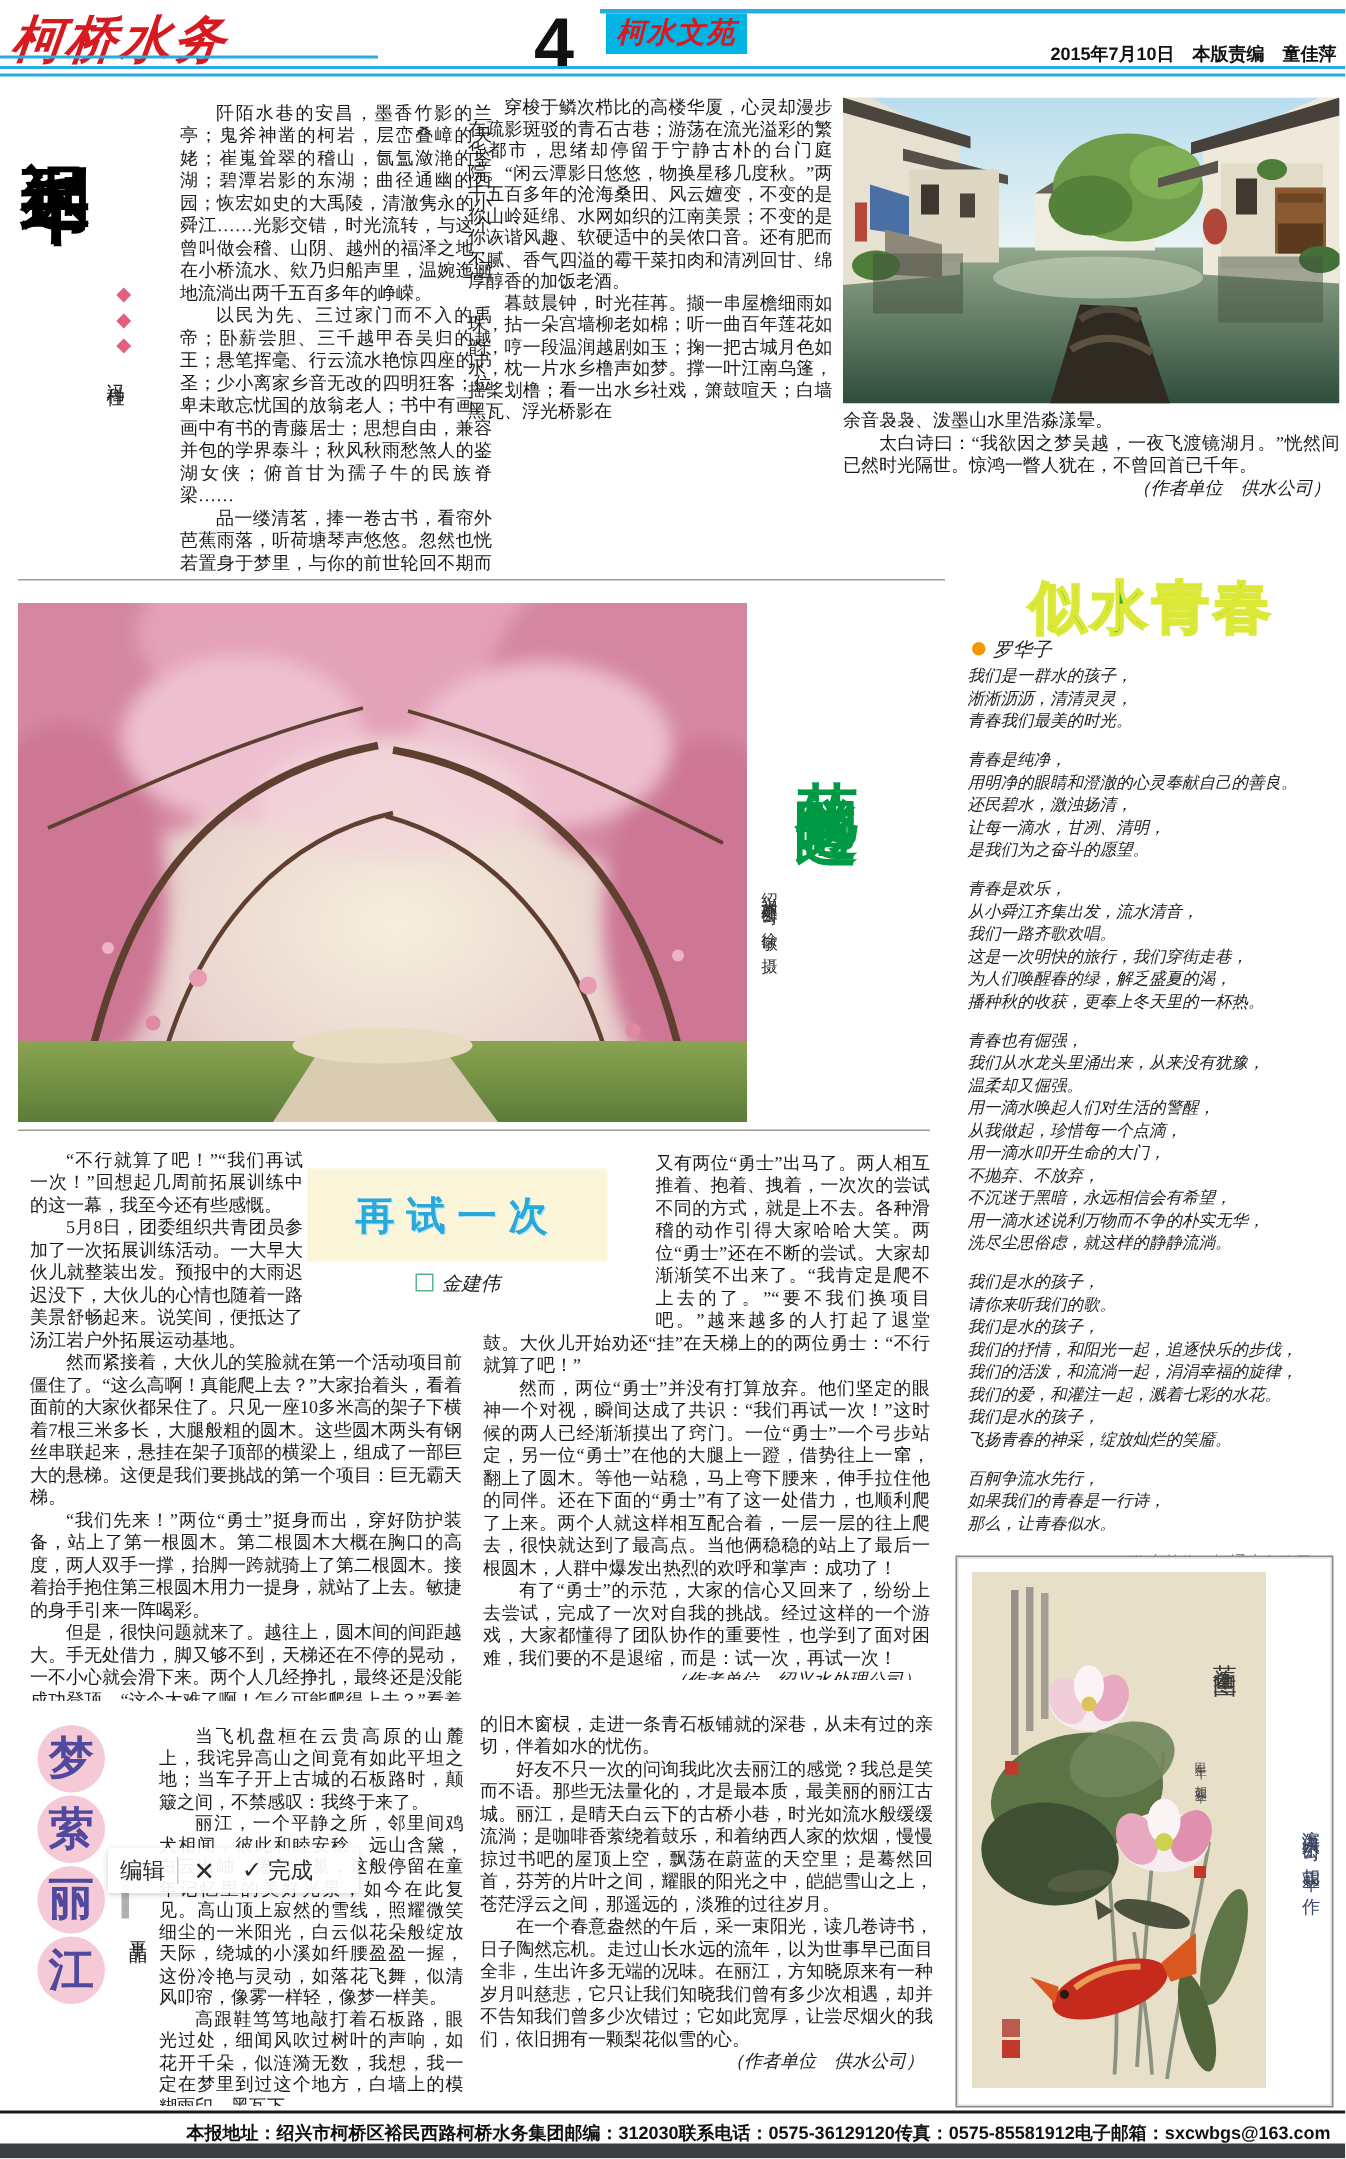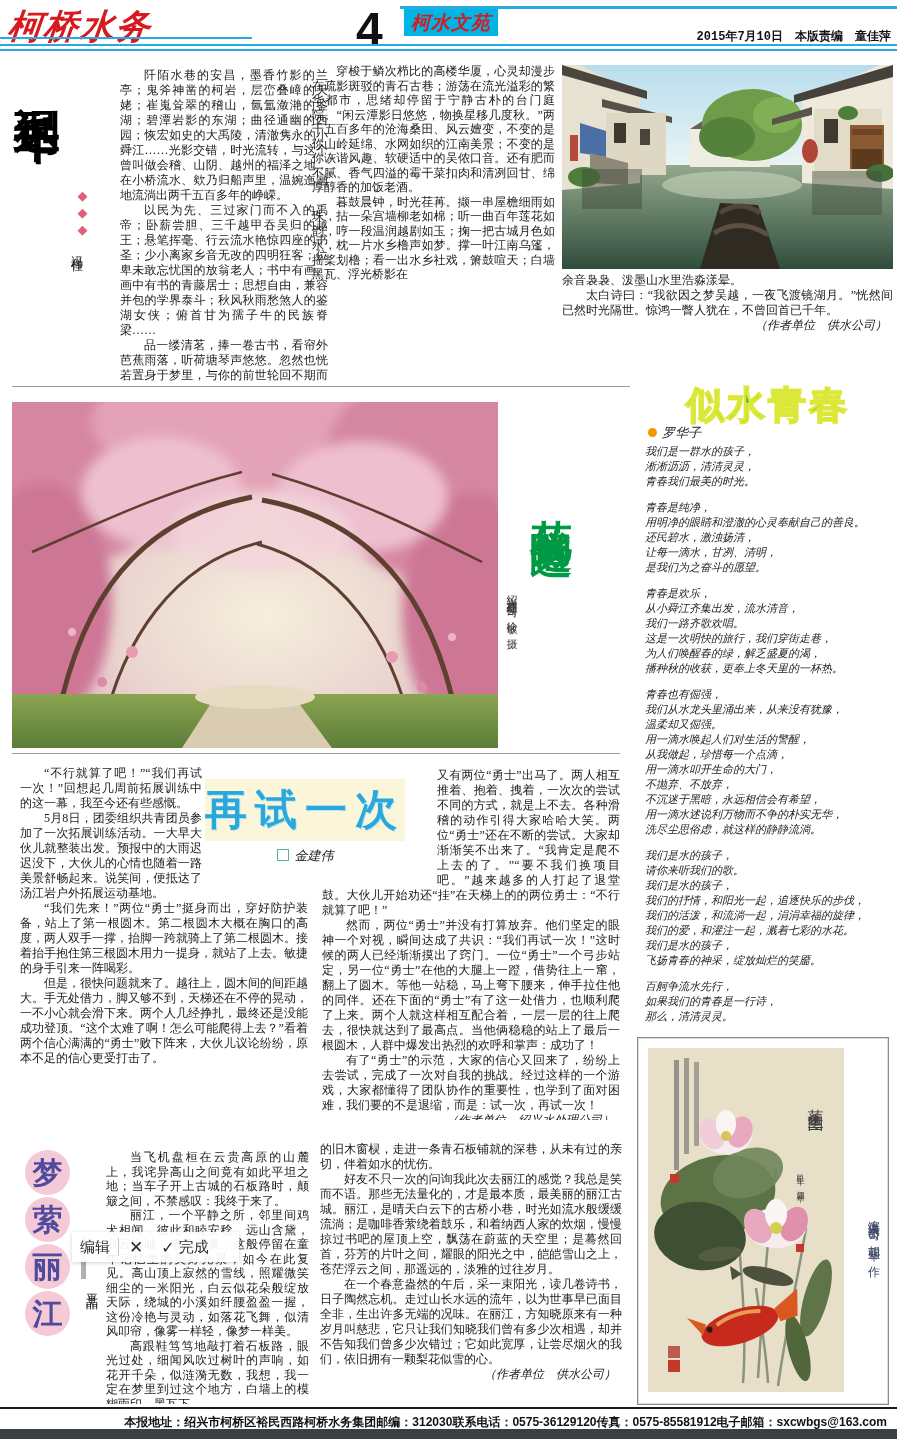--- a/index.html
+++ b/index.html
@@ -9,21 +9,21 @@
   .vtext{writing-mode:vertical-rl;text-orientation:upright;}
   
   .masthead{left:8px;top:4px;font-family:"Liberation Serif",serif;font-weight:bold;font-style:italic;
             font-size:34px;color:#d71920;transform:skewX(-6deg);letter-spacing:2px;}
   .mastline{left:0;top:37px;width:252px;height:2px;background:#29abe2;}
   .topline{left:400px;top:6px;width:497px;height:3px;background:#29abe2;}
   .pagenum{left:356px;top:2px;font-family:"Liberation Sans",sans-serif;font-weight:900;font-size:48px;color:#111;}
   .secbox{left:404px;top:9px;width:94px;height:27px;background:#00b4e4;color:#d71920;
           font-weight:bold;font-style:italic;font-size:19px;line-height:27px;text-align:center;
           font-family:"Liberation Serif",serif;letter-spacing:1px;}
-  .dateline{right:6px;top:28px;font-family:Liberation Mono, monospace;font-weight:bold;font-size:12px;color:#111;}
+  .dateline{right:6px;top:28px;font-family:Liberation Sans, sans-serif;font-weight:bold;font-size:12px;color:#111;}
   .hl1{left:0;top:44px;width:897px;height:2px;background:#29abe2;}
   .hl2{left:0;top:49px;width:897px;height:2px;background:#29abe2;}
   
   .btxt{font-size:12px;line-height:15px;text-align:justify;overflow:hidden;}
   .btxt p{margin:0;text-indent:2em;}
   .btxt p.noind{text-indent:0;}
   .credit{font-style:italic;text-align:right;text-indent:0 !important;padding-right:6px;}
   
   .late-title{left:12px;top:70px;font-family:"Liberation Sans",sans-serif;font-weight:900;
               font-size:46px;line-height:52px;color:#000;letter-spacing:4px;}
@@ -49,21 +49,21 @@
   .dot-icon{display:inline-block;width:9px;height:9px;border-radius:50%;background:#f39800;margin-right:5px;}
   .poem-body{left:645px;top:444px;width:243px;font-size:11px;line-height:15px;font-style:italic;color:#222;}
   .poem-body p{margin:0 0 11px 0;white-space:pre-line;}
   .poem-credit{font-style:italic;text-align:right;font-size:11px;padding-right:4px;}
   
   .ta-left{left:20px;top:766px;width:288px;height:368px;}
   .ta-right{left:322px;top:768px;width:298px;height:352px;}
   .spacer-r{float:right;width:106px;height:134px;}
   .spacer-l{float:left;width:115px;height:120px;}
   .ta-badge{left:205px;top:779px;width:200px;height:62px;background:#fbf6d9;
-            color:#29a8dc;font-family:"Liberation Sans",sans-serif;font-weight:900;font-size:42px;
+            color:#29a8dc;font-family:"Liberation Sans",sans-serif;font-weight:900;font-size:26px;
             line-height:62px;text-align:center;letter-spacing:8px;text-shadow:1px 1px 0 #bfe6f5;}
   .ta-author{left:205px;top:847px;width:200px;text-align:center;font-size:13px;font-style:italic;color:#222;}
   .sq-icon{display:inline-block;width:10px;height:10px;border:1.5px solid #57b48a;margin-right:6px;vertical-align:-1px;}
   
   .lj-circle{left:25px;width:45px;height:45px;border-radius:50%;background:#f5c9d6;
              color:#4f4a9e;font-family:"Liberation Sans",sans-serif;font-weight:900;font-size:30px;
              line-height:45px;text-align:center;}
   .lj-bar{left:81px;top:1237px;width:5px;height:42px;background:#b0b0b0;}
   .lj-author{left:83px;top:1284px;font-size:12px;letter-spacing:2px;color:#222;}
   .lj-col1{left:106px;top:1150px;width:203px;height:254px;line-height:14.5px;}
@@ -264,32 +264,33 @@
     <p>我们是水的孩子，
 请你来听我们的歌。
 我们是水的孩子，
 我们的抒情，和阳光一起，追逐快乐的步伐，
 我们的活泼，和流淌一起，涓涓幸福的旋律，
 我们的爱，和灌注一起，溅着七彩的水花。
 我们是水的孩子，
 飞扬青春的神采，绽放灿烂的笑靥。</p>
     <p>百舸争流水先行，
 如果我们的青春是一行诗，
-那么，清清灵灵。</p>
+那么，让青春似水。</p>
     <div class="poem-credit">（作者单位　恒通水务公司）</div>
   </div>
 
   <div class="abs ta-badge">再试一次</div>
   <div class="abs ta-author">
     <span class="sq-icon"></span><span>金建伟</span>
   </div>
   <div class="abs btxt ta-left">
     <div class="spacer-r"></div>
     <p>“不行就算了吧！”“我们再试一次！”回想起几周前拓展训练中的这一幕，我至今还有些感慨。</p>
     <p>5月8日，团委组织共青团员参加了一次拓展训练活动。一大早大伙儿就整装出发。预报中的大雨迟迟没下，大伙儿的心情也随着一路美景舒畅起来。说笑间，便抵达了汤江岩户外拓展运动基地。</p>
+    <p>然而紧接着，大伙儿的笑脸就在第一个活动项目前僵住了。“这么高啊！真能爬上去？”大家抬着头，看着面前的大家伙都呆住了。只见一座10多米高的架子下横着7根三米多长，大腿般粗的圆木。这些圆木两头有钢丝串联起来，悬挂在架子顶部的横梁上，组成了一部巨大的悬梯。这便是我们要挑战的第一个项目：巨无霸天梯。</p>
     <p>“我们先来！”两位“勇士”挺身而出，穿好防护装备，站上了第一根圆木。第二根圆木大概在胸口的高度，两人双手一撑，抬脚一跨就骑上了第二根圆木。接着抬手抱住第三根圆木用力一提身，就站了上去。敏捷的身手引来一阵喝彩。</p>
     <p>但是，很快问题就来了。越往上，圆木间的间距越大。手无处借力，脚又够不到，天梯还在不停的晃动，一不小心就会滑下来。两个人几经挣扎，最终还是没能成功登顶。“这个太难了啊！怎么可能爬得上去？”看着两个信心满满的“勇士”败下阵来，大伙儿议论纷纷，原本不足的信心更受打击了。</p>
   </div>
   <div class="abs btxt ta-right">
     <div class="spacer-l"></div>
     <p class="noind">又有两位“勇士”出马了。两人相互推着、抱着、拽着，一次次的尝试不同的方式，就是上不去。各种滑稽的动作引得大家哈哈大笑。两位“勇士”还在不断的尝试。大家却渐渐笑不出来了。“我肯定是爬不上去的了。”“要不我们换项目吧。”越来越多的人打起了退堂鼓。大伙儿开始劝还“挂”在天梯上的的两位勇士：“不行就算了吧！”</p>
     <p>然而，两位“勇士”并没有打算放弃。他们坚定的眼神一个对视，瞬间达成了共识：“我们再试一次！”这时候的两人已经渐渐摸出了窍门。一位“勇士”一个弓步站定，另一位“勇士”在他的大腿上一蹬，借势往上一窜，翻上了圆木。等他一站稳，马上弯下腰来，伸手拉住他的同伴。还在下面的“勇士”有了这一处借力，也顺利爬了上来。两个人就这样相互配合着，一层一层的往上爬去，很快就达到了最高点。当他俩稳稳的站上了最后一根圆木，人群中爆发出热烈的欢呼和掌声：成功了！</p>
     <p>有了“勇士”的示范，大家的信心又回来了，纷纷上去尝试，完成了一次对自我的挑战。经过这样的一个游戏，大家都懂得了团队协作的重要性，也学到了面对困难，我们要的不是退缩，而是：试一次，再试一次！</p>
     <p class="credit">（作者单位　绍兴水处理公司）</p>
   </div>

